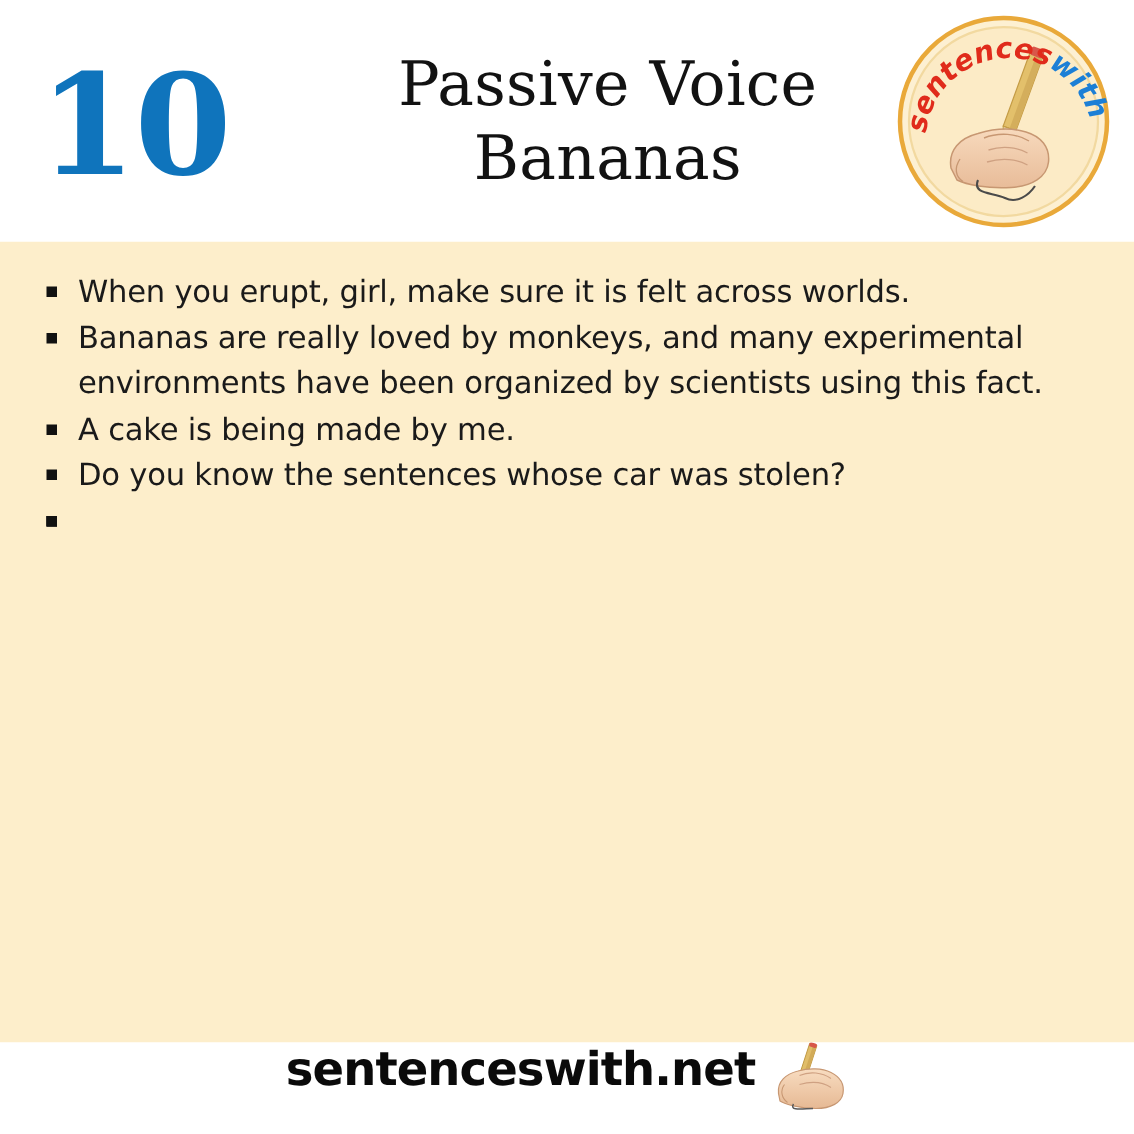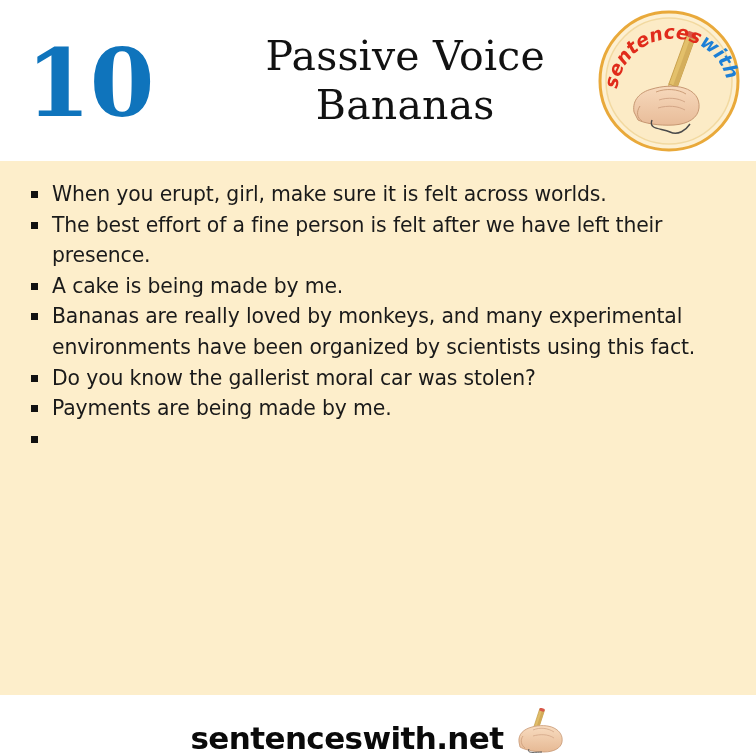--- a/index.html
+++ b/index.html
@@ -96,21 +96,21 @@
     width: 7px;
     height: 7px;
     background: #111111;
   }
 
   
   .footer {
     height: 61px;
     background: #ffffff;
     display: flex;
-    align-items: flex-end;
+    align-items: flex-start;
     justify-content: center;
     gap: 10px;
   }
   .footer-text {
     font-family: "DejaVu Sans", "Liberation Sans", sans-serif;
     font-weight: bold;
     font-size: 31px;
     letter-spacing: -0.6px;
     color: #0a0a0a;
   }
@@ -175,37 +175,32 @@
   </div>
 
   <div class="content">
     <ul class="sentence-list">
       <li>
         <span class="bullet"></span>
         <span>When you erupt, girl, make sure it is felt across worlds.</span>
       </li>
       <li>
         <span class="bullet"></span>
-        <span>The best effort of a fine person is felt after we have left their presence.</span>
+        <span>Bananas are really loved by monkeys, and many experimental environments have been organized by scientists using this fact.</span>
       </li>
       <li>
         <span class="bullet"></span>
         <span>A cake is being made by me.</span>
       </li>
       <li>
         <span class="bullet"></span>
-        <span>Bananas are really loved by monkeys, and many experimental environments have been organized by scientists using this fact.</span>
-      </li>
-      <li>
-        <span class="bullet"></span>
-        <span>Do you know the gallerist moral car was stolen?</span>
-      </li>
-      <li>
-        <span class="bullet"></span>
-        <span>Payments are being made by me.</span>
+        <span>Do you know the sentences whose car was stolen?</span>
+      </li>
+      <li>
+        <span class="bullet"></span>
       </li>
       <li>
         <span class="bullet"></span>
       </li>
       <li>
         <span class="bullet"></span>
       </li>
     </ul>
   </div>
 

